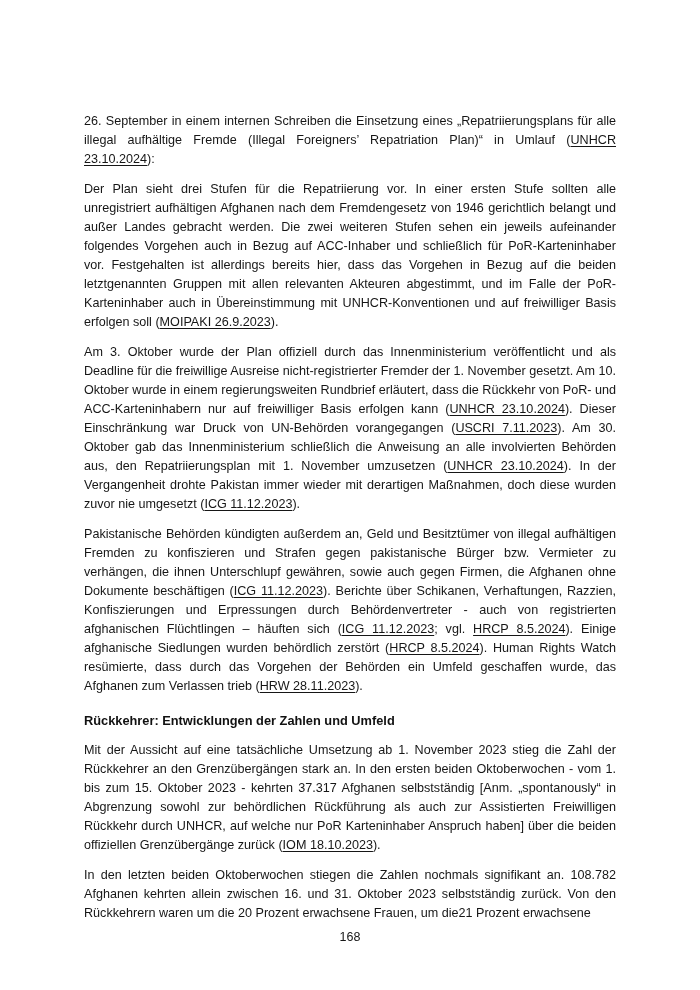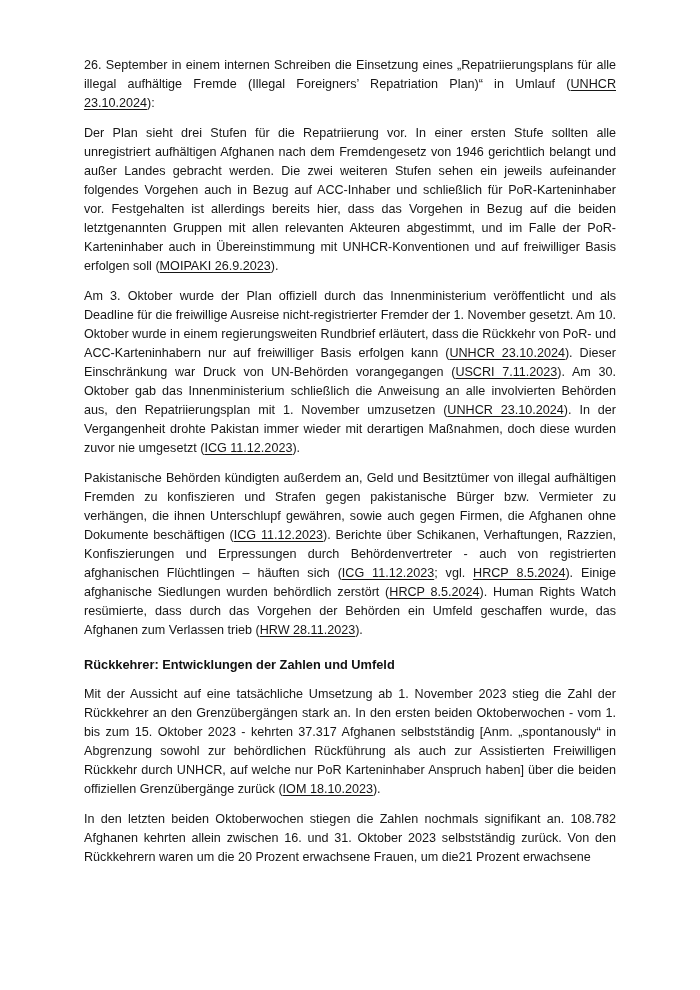--- a/index.html
+++ b/index.html
@@ -7,21 +7,21 @@
     padding: 0;
     background: #ffffff;
   }
   .page {
     position: relative;
     width: 700px;
     height: 990px;
     margin: 0 auto;
     background: #ffffff;
     box-sizing: border-box;
-    padding: 56px 84px 0 84px;
+    padding: 112px 84px 0 84px;
     font-family: "Liberation Sans", sans-serif;
     color: #161616;
   }
   .content p {
     margin: 0 0 11px 0;
     font-size: 12.6px;
     line-height: 19px;
     text-align: justify;
     hyphens: auto;
     -webkit-hyphens: auto;
@@ -56,13 +56,14 @@
 <div class="page">
   <div class="content" id="doc-content">
       <p><span>26. September in einem internen Schreiben die Einsetzung eines „Repatriierungsplans für alle illegal aufhältige Fremde (Illegal Foreigners’ Repatriation Plan)“ in Umlauf (</span><a href="#">UNHCR 23.10.2024</a><span>):</span></p>
       <p><span>Der Plan sieht drei Stufen für die Repatriierung vor. In einer ersten Stufe sollten alle unregistriert aufhältigen Afghanen nach dem Fremdengesetz von 1946 gerichtlich belangt und außer Landes gebracht werden. Die zwei weiteren Stufen sehen ein jeweils aufeinander folgendes Vorgehen auch in Bezug auf ACC-Inhaber und schließlich für PoR-Karteninhaber vor. Festgehalten ist allerdings bereits hier, dass das Vorgehen in Bezug auf die beiden letztgenannten Gruppen mit allen relevanten Akteuren abgestimmt, und im Falle der PoR-Karteninhaber auch in Übereinstimmung mit UNHCR-Konventionen und auf freiwilliger Basis erfolgen soll (</span><a href="#">MOIPAKI 26.9.2023</a><span>).</span></p>
       <p><span>Am 3. Oktober wurde der Plan offiziell durch das Innenministerium veröffentlicht und als Deadline für die freiwillige Ausreise nicht-registrierter Fremder der 1. November gesetzt. Am 10. Oktober wurde in einem regierungsweiten Rundbrief erläutert, dass die Rückkehr von PoR- und ACC-Karteninhabern nur auf freiwilliger Basis erfolgen kann (</span><a href="#">UNHCR 23.10.2024</a><span>). Dieser Einschränkung war Druck von UN-Behörden vorangegangen (</span><a href="#">USCRI 7.11.2023</a><span>). Am 30. Oktober gab das Innenministerium schließlich die Anweisung an alle involvierten Behörden aus, den Repatriierungsplan mit 1. November umzusetzen (</span><a href="#">UNHCR 23.10.2024</a><span>). In der Vergangenheit drohte Pakistan immer wieder mit derartigen Maßnahmen, doch diese wurden zuvor nie umgesetzt (</span><a href="#">ICG 11.12.2023</a><span>).</span></p>
       <p><span>Pakistanische Behörden kündigten außerdem an, Geld und Besitztümer von illegal aufhältigen Fremden zu konfiszieren und Strafen gegen pakistanische Bürger bzw. Vermieter zu verhängen, die ihnen Unterschlupf gewähren, sowie auch gegen Firmen, die Afghanen ohne Dokumente beschäftigen (</span><a href="#">ICG 11.12.2023</a><span>). Berichte über Schikanen, Verhaftungen, Razzien, Konfiszierungen und Erpressungen durch Behördenvertreter - auch von registrierten afghanischen Flüchtlingen – häuften sich (</span><a href="#">ICG 11.12.2023</a><span>; vgl. </span><a href="#">HRCP 8.5.2024</a><span>). Einige afghanische Siedlungen wurden behördlich zerstört (</span><a href="#">HRCP 8.5.2024</a><span>). Human Rights Watch resümierte, dass durch das Vorgehen der Behörden ein Umfeld geschaffen wurde, das Afghanen zum Verlassen trieb (</span><a href="#">HRW 28.11.2023</a><span>).</span></p>
       <h2>Rückkehrer: Entwicklungen der Zahlen und Umfeld</h2>
       <p><span>Mit der Aussicht auf eine tatsächliche Umsetzung ab 1. November 2023 stieg die Zahl der Rückkehrer an den Grenzübergängen stark an. In den ersten beiden Oktoberwochen - vom 1. bis zum 15. Oktober 2023 - kehrten 37.317 Afghanen selbstständig [Anm. „spontanously“ in Abgrenzung sowohl zur behördlichen Rückführung als auch zur Assistierten Freiwilligen Rückkehr durch UNHCR, auf welche nur PoR Karteninhaber Anspruch haben] über die beiden offiziellen Grenzübergänge zurück (</span><a href="#">IOM 18.10.2023</a><span>).</span></p>
       <p><span>In den letzten beiden Oktoberwochen stiegen die Zahlen nochmals signifikant an. 108.782 Afghanen kehrten allein zwischen 16. und 31. Oktober 2023 selbstständig zurück. Von den Rückkehrern waren um die 20 Prozent erwachsene Frauen, um die21 Prozent erwachsene</span></p>
     </div>
+  <div class="page-number">168</div>
 </div>
 
 </body></html>

